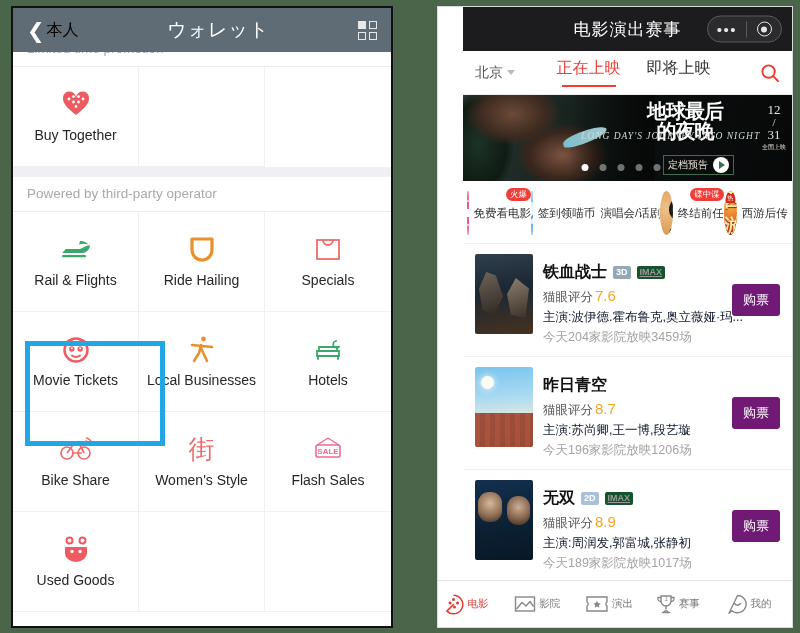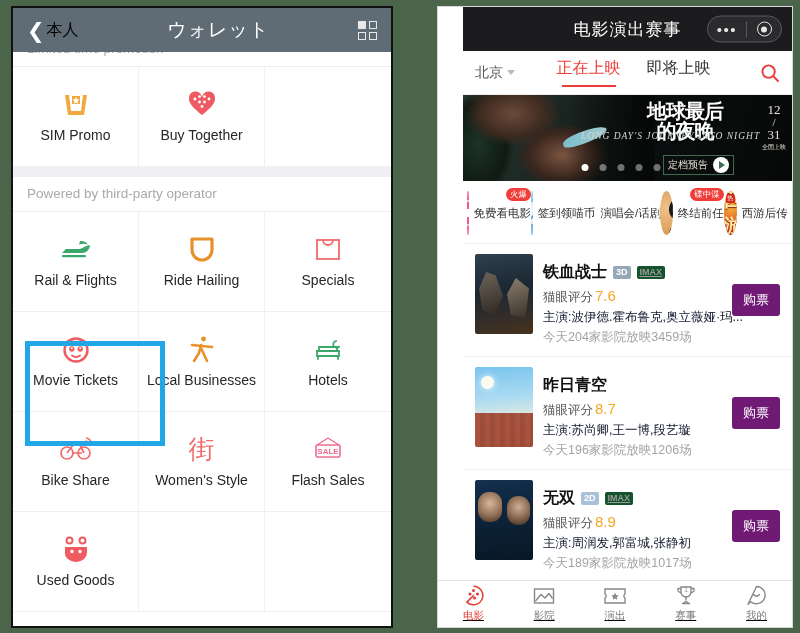--- a/index.html
+++ b/index.html
@@ -229,21 +229,21 @@
     background: #701a75; color: #fff; font-size: 13px;
     padding: 7px 11px; border-radius: 3px; border: none; margin-left: 11px;
   }
 
   
   .tabbar {
     position: absolute; left: 0; right: 0; bottom: 0; height: 47px;
     background: #fff; border-top: 1px solid #e2e2e2;
     display: flex; align-items: center; justify-content: space-around;
   }
-  .tb { display: flex; flex-direction: column; align-items: center; gap: 3px; width: 60px; text-decoration: underline; }
+  .tb { display: flex; flex-direction: row; align-items: center; gap: 3px; width: 60px; }
   .tb-label { font-size: 10.5px; color: #7a7a7a; }
   .tb.active .tb-label { color: #e03a32; }
   .tb-ico { height: 21px; display: flex; align-items: center; justify-content: center; }
 </style>
 </head>
 <body>
 
 <div class="stage">
 
   <div class="left-phone">
@@ -260,30 +260,20 @@
         <i class="hollow"></i>
         <i class="hollow"></i>
       </div>
     </div>
 
     <div class="scroll-body">
 
       <div class="sect-label clipped">Limited time promotion</div>
 
       <div class="grid3">
-        <div class="tile">
-          <div class="tile-icon">
-            <svg width="30" height="28" viewBox="0 0 30 28">
-              <path d="M4 5 L8 5 L10 21 L20 21 L22 5 L26 5 L23 25 L7 25 Z" fill="#f0a93c"></path>
-              <rect x="11" y="6" width="8" height="8" fill="#f0a93c"></rect>
-              <path d="M15 7 l1.1 2.3 2.4.3-1.8 1.7.5 2.4-2.2-1.2-2.2 1.2.5-2.4-1.8-1.7 2.4-.3z" fill="#fff"></path>
-            </svg>
-          </div>
-          <div class="tile-label">SIM Promo</div>
-        </div>
         <div class="tile">
           <div class="tile-icon">
             <svg width="30" height="28" viewBox="0 0 30 28">
               <path d="M15 25 C6 18 2 13 2 9 A6.5 6.5 0 0 1 15 7 A6.5 6.5 0 0 1 28 9 C28 13 24 18 15 25 Z" fill="#ee5a62"></path>
               <circle cx="8" cy="9" r="1.4" fill="#fff"></circle>
                 <circle cx="12.5" cy="6.6" r="1.4" fill="#fff"></circle>
               <circle cx="17.5" cy="6.6" r="1.4" fill="#fff"></circle>
                 <circle cx="22" cy="9" r="1.4" fill="#fff"></circle>
               <circle cx="12.5" cy="12" r="1.4" fill="#fff"></circle>
                 <circle cx="17.5" cy="12" r="1.4" fill="#fff"></circle>

